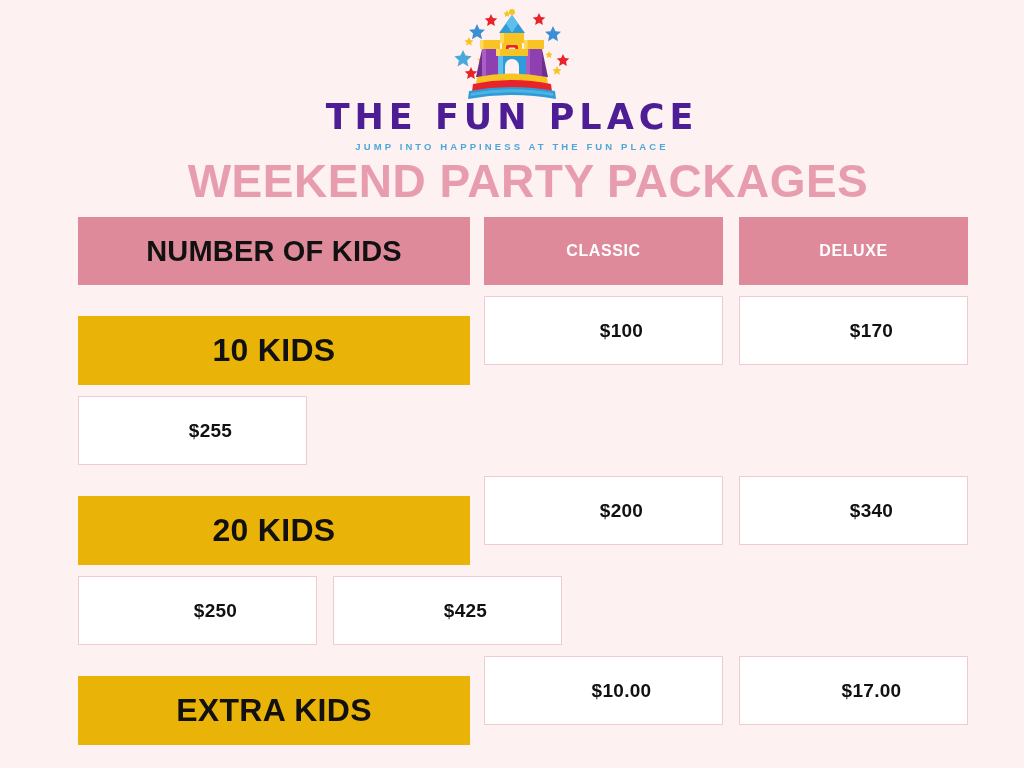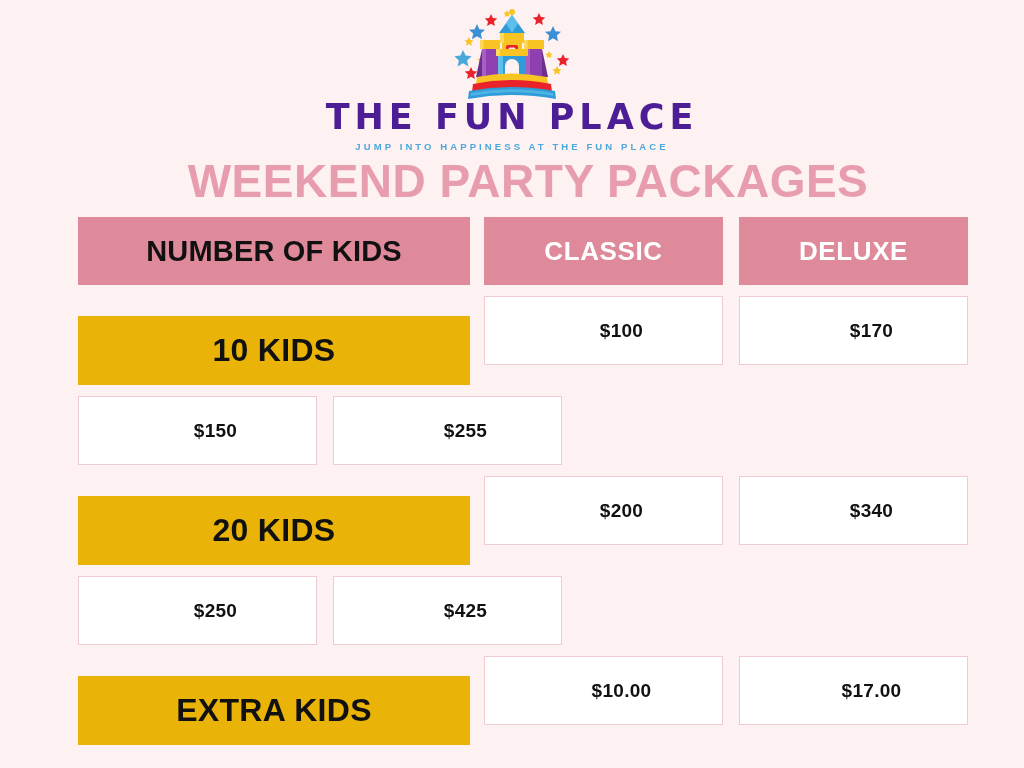--- a/index.html
+++ b/index.html
@@ -107,21 +107,21 @@
   .header-row .cell { height: 68px; }
   .hdr-kids {
     background: #df8a9b;
     color: #111111;
     font-size: 29px;
     letter-spacing: 0.2px;
   }
   .hdr-pkg {
     background: #df8a9b;
     color: #ffffff;
-    font-size: 26px;
+    font-size: 16px;
     letter-spacing: 0.6px;
     text-align: right;
   }
 
   
   .kids-cell {
     background: #eab308;
     color: #111111;
     font-size: 32px;
     letter-spacing: 0.3px;
@@ -215,21 +215,20 @@
       <div class="cell col-deluxe hdr-pkg">DELUXE</div>
     </div>
 
     <div class="trow">
       <div class="cell col-kids kids-cell">10 KIDS</div>
       <div class="cell col-classic price-cell">$100</div>
       <div class="cell col-deluxe price-cell">$170</div>
     </div>
 
     <div class="trow">
-      <div class="cell col-classic price-cell">$150</div>
       <div class="cell col-deluxe price-cell">$255</div>
     </div>
 
     <div class="trow">
       <div class="cell col-kids kids-cell">20 KIDS</div>
       <div class="cell col-classic price-cell">$200</div>
       <div class="cell col-deluxe price-cell">$340</div>
     </div>
 
     <div class="trow">

